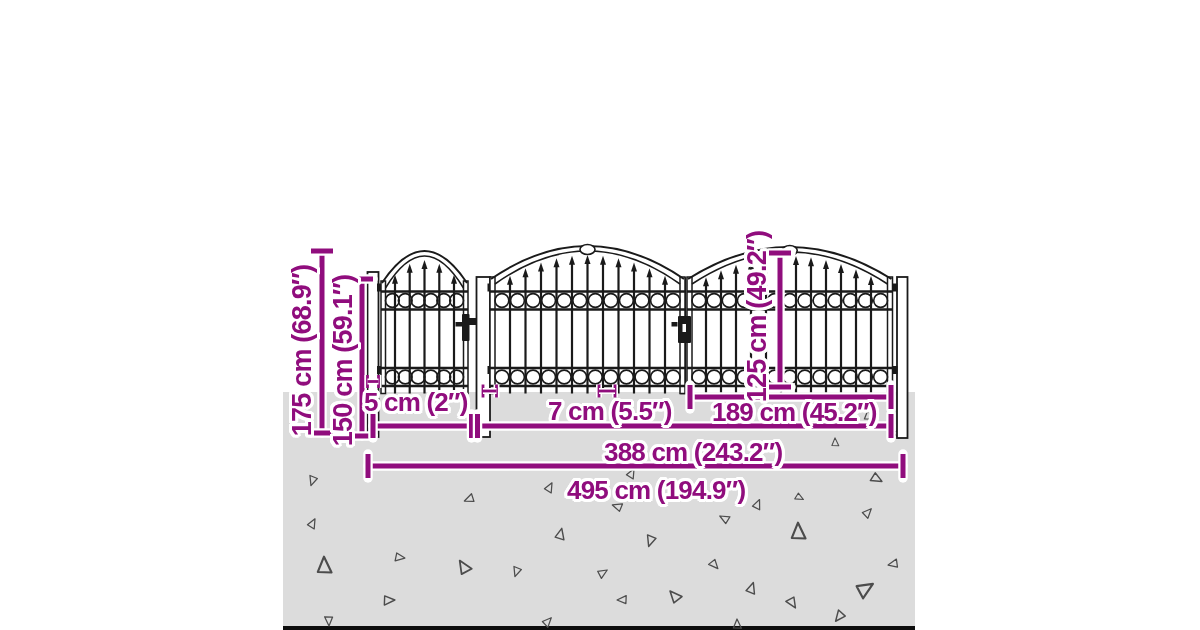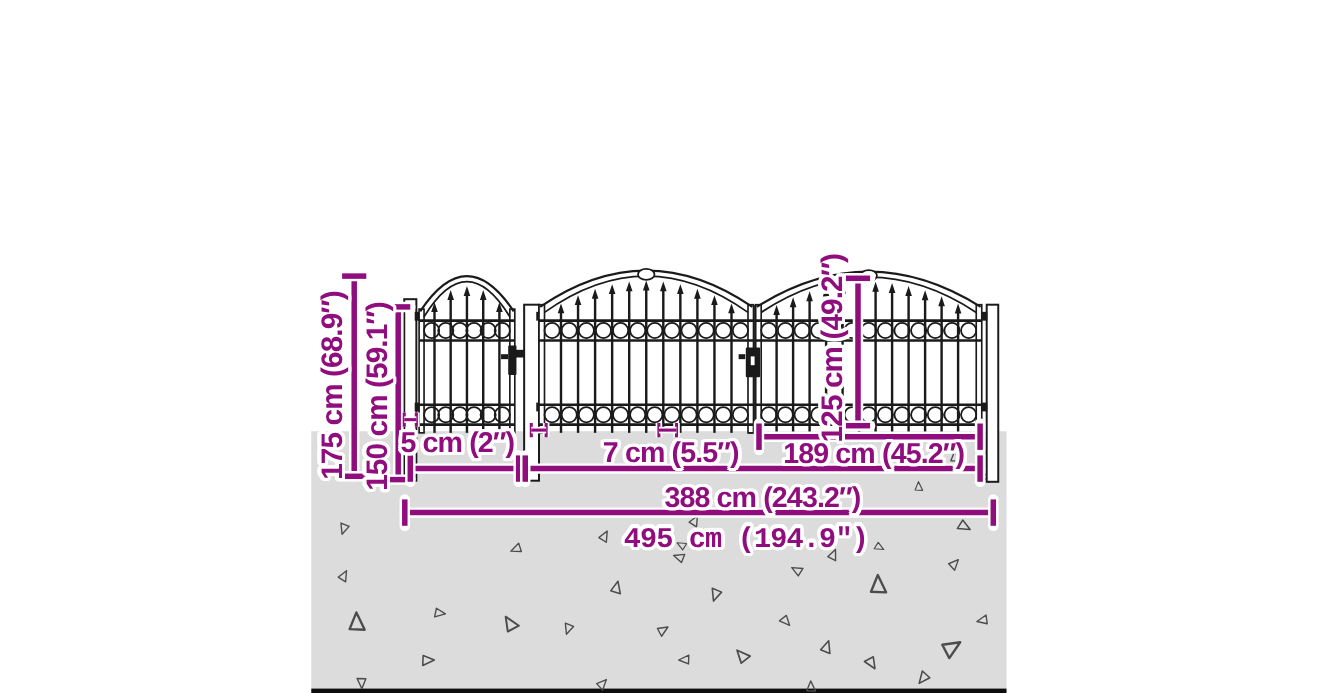--- a/index.html
+++ b/index.html
@@ -20,21 +20,21 @@
   .vlbl{width:240px;text-align:center;transform:rotate(-90deg);font-size:27px;}
   #lh175{left:182px;top:337px;}
   #lh150{left:223px;top:347px;}
   #lh125{left:637px;top:303px;}
   #lw5  {left:364px;top:389px;}
   #lw10 {left:471px;top:351px;}
   #lw14 {left:548px;top:398px;}
   #lw189{left:712px;top:399px;}
   #lw92 {left:374px;top:439px;}
   #lw388{left:604px;top:439px;}
-  #lw495{left:567px;top:477px;font-family:Liberation Mono, monospace;}
+  #lw495{left:567px;top:477px;}
 </style>
 </head>
 <body>
 
 <div class="stage">
   <div class="ground"></div>
   <div class="ground-edge"></div>
   <svg id="diagram-svg" viewBox="0 0 1200 630" xmlns="http://www.w3.org/2000/svg">
       <g stroke="#4c4c4c" stroke-width="1.25" fill="none" stroke-linejoin="round">
         <path d="M0,-6 L4.4,3.2 L-3.6,2.9 Z" transform="translate(313,480) rotate(200) scale(1)"></path>

